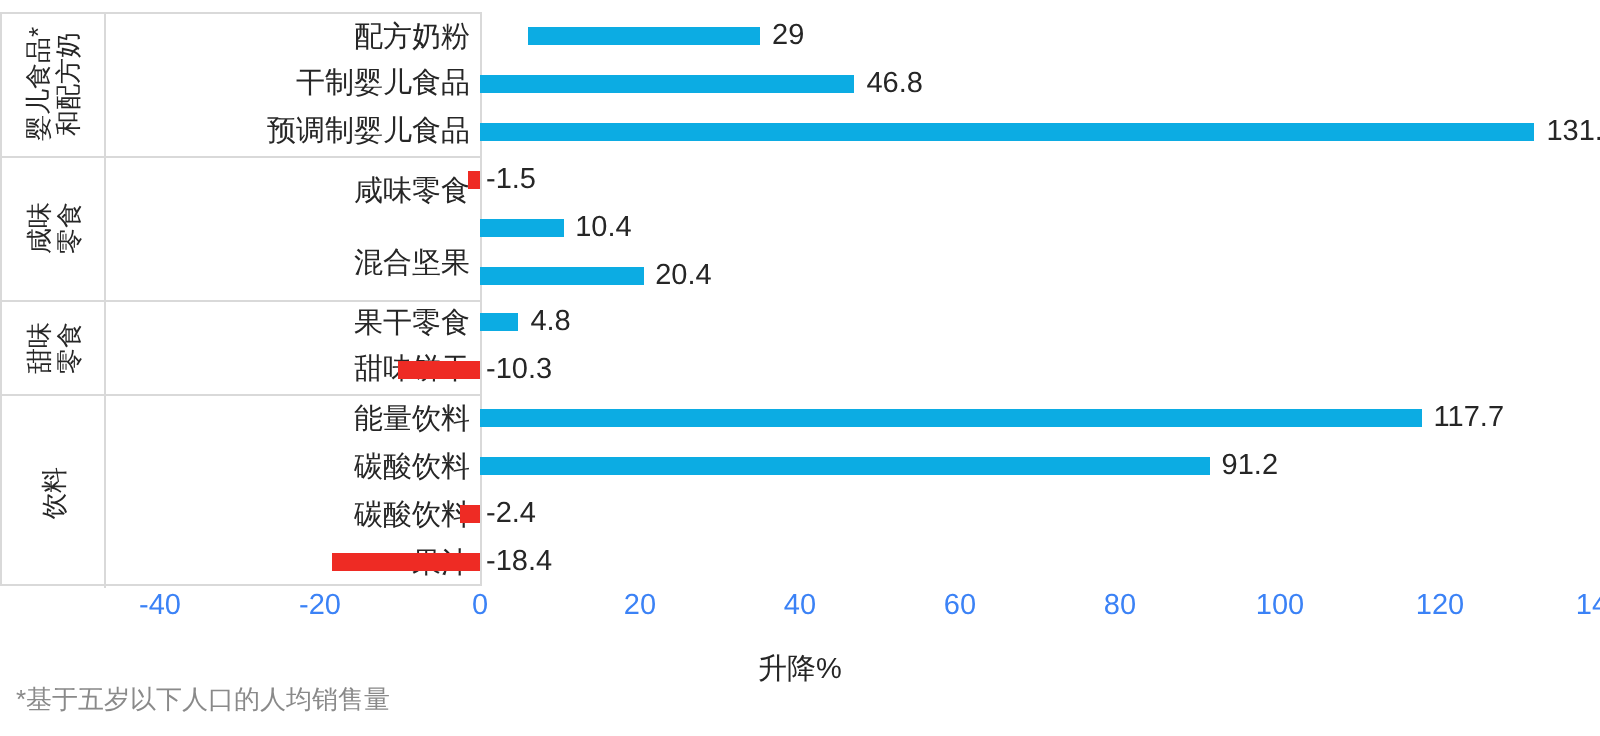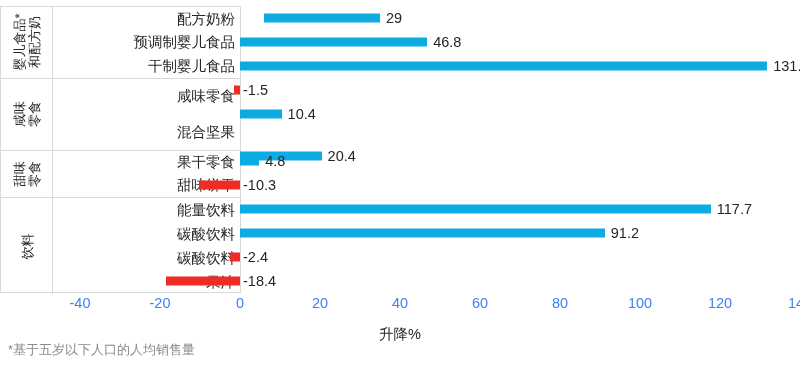--- a/index.html
+++ b/index.html
@@ -152,22 +152,22 @@
   <div class="axis-groups">
       <div class="group-block" style="height: 71.75px;">
         <div class="group-name-cell">
           <div class="group-name-rot">
             <span class="ln">婴儿食品*</span>
             <span class="ln">和配方奶</span>
           </div>
         </div>
         <div class="group-items">
           <div class="cat-label">配方奶粉</div>
+          <div class="cat-label">干制婴儿食品</div>
           <div class="cat-label">预调制婴儿食品</div>
-          <div class="cat-label">干制婴儿食品</div>
         </div>
       </div>
       <div class="group-block" style="height: 71.75px;">
         <div class="group-name-cell">
           <div class="group-name-rot">
             <span class="ln">咸味</span>
             <span class="ln">零食</span>
           </div>
         </div>
         <div class="group-items">
@@ -216,21 +216,21 @@
         <div class="bar-value" style="left: 773.2px;">131.8</div>
       </div>
       <div class="row" style="top: 71.75px; height: 23.9167px;">
         <div class="bar neg" style="left: 234px; width: 6px;"></div>
         <div class="bar-value" style="left: 243px;">-1.5</div>
       </div>
       <div class="row" style="top: 95.6667px; height: 23.9167px;">
         <div class="bar pos" style="left: 240px; width: 41.6px;"></div>
         <div class="bar-value" style="left: 287.6px;">10.4</div>
       </div>
-      <div class="row" style="top: 119.583px; height: 23.9167px; margin-top: 18px;">
+      <div class="row" style="top: 119.583px; height: 23.9167px;">
         <div class="bar pos" style="left: 240px; width: 81.6px;"></div>
         <div class="bar-value" style="left: 327.6px;">20.4</div>
       </div>
       <div class="row" style="top: 143.5px; height: 23.9167px;">
         <div class="bar pos" style="left: 240px; width: 19.2px;"></div>
         <div class="bar-value" style="left: 265.2px;">4.8</div>
       </div>
       <div class="row" style="top: 167.417px; height: 23.9167px;">
         <div class="bar neg" style="left: 198.8px; width: 41.2px;"></div>
         <div class="bar-value" style="left: 243px;">-10.3</div>

